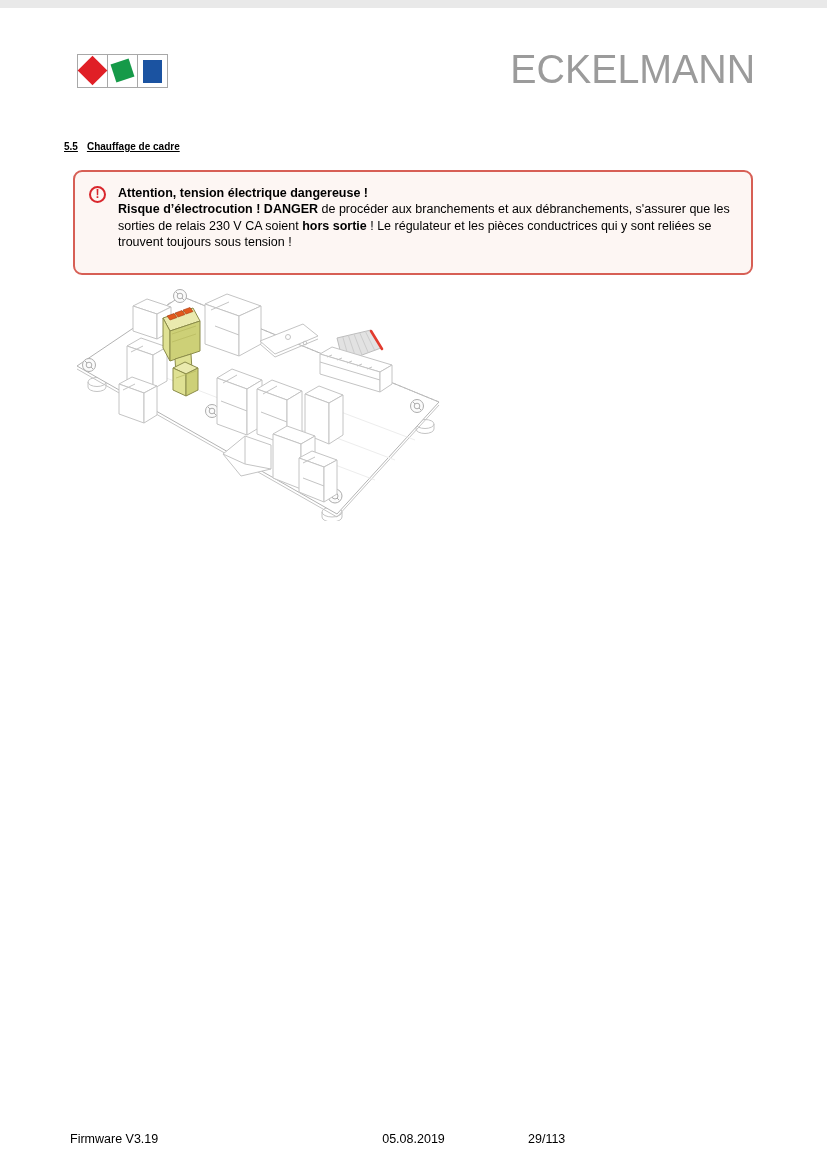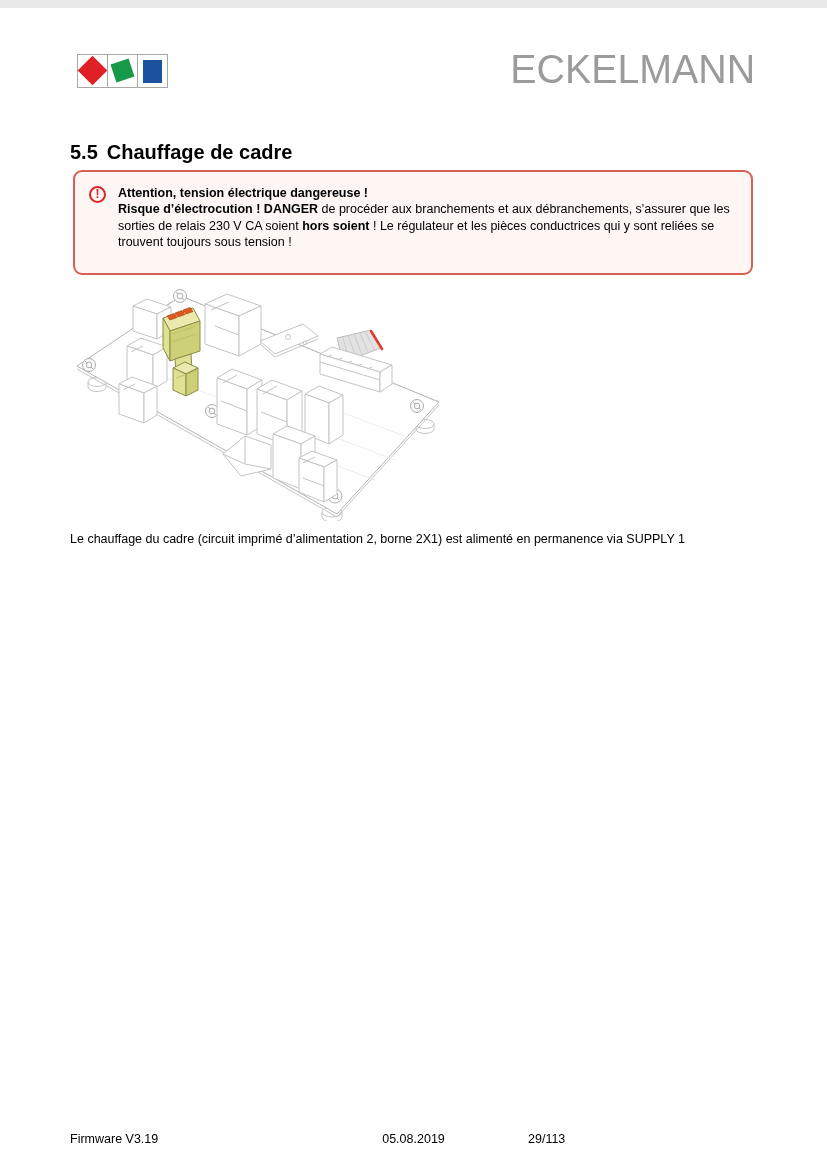--- a/index.html
+++ b/index.html
@@ -35,21 +35,21 @@
   .shape{position:absolute;}
   .shape-red{width:21px;height:21px;background:var(--logo-red);left:4px;top:5px;transform:rotate(45deg);}
   .shape-green{width:19px;height:19px;background:var(--logo-green);left:5px;top:6px;transform:rotate(-18deg);}
   .shape-blue{width:19px;height:23px;background:var(--logo-blue);left:5px;top:5px;}
   .brand{
     position:absolute;right:72px;top:41px;font-size:41px;line-height:1;
     color:var(--brand);letter-spacing:0px;transform:scaleX(.96);transform-origin:right top;
     font-weight:400;white-space:nowrap;
   }
   
-  .heading{position:absolute;left:70px;top:133px;font-size:20px;font-weight:bold;white-space:nowrap;}
+  .heading{position:absolute;left:64px;top:133px;font-size:10px;font-weight:bold;white-space:nowrap;text-decoration:underline;}
   .heading .num{margin-right:9px;}
   
   .warn-box{
     position:absolute;left:73px;top:162px;width:680px;height:105px;box-sizing:border-box;
     border:2px solid var(--warn-border);border-radius:9px;background:var(--warn-bg);
     display:flex;align-items:flex-start;
   }
   .warn-icon-col{width:27px;padding:14px 0 0 14px;flex:none;}
   .danger-icon{
     width:13px;height:13px;border:2px solid var(--warn-accent);border-radius:50%;
@@ -102,21 +102,21 @@
   <div class="heading">
     <span class="num">5.5</span><span>Chauffage de cadre</span>
   </div>
 
   <div class="warn-box">
     <div class="warn-icon-col">
       <div class="danger-icon">!</div>
     </div>
     <div class="warn-text">
       <div class="warn-subtitle">Attention, tension électrique dangereuse !</div>
-      <div class="warn-body"><span class="seg-bold">Risque d’électrocution ! DANGER</span><span> de procéder aux branchements et aux débranchements, s'assurer que les sorties de relais 230 V CA soient </span><span class="seg-bold">hors soient</span><span> ! Le régulateur et les pièces conductrices qui y sont reliées se trouvent toujours sous tension !</span></div>
+      <div class="warn-body"><span class="seg-bold">Risque d’électrocution ! DANGER</span><span> de procéder aux branchements et aux débranchements, s'assurer que les sorties de relais 230 V CA soient </span><span class="seg-bold">hors sortie</span><span> ! Le régulateur et les pièces conductrices qui y sont reliées se trouvent toujours sous tension !</span></div>
     </div>
   </div>
 
   <div class="figure">
     <svg width="368" height="235" viewBox="0 0 368 235">
 
       <g>
         <g class="wire">
             <ellipse cx="22" cy="96" rx="9" ry="4.5"></ellipse>
             <path d="M13,96 v5 a9,4.5 0 0 0 18,0 v-5"></path>
@@ -245,21 +245,20 @@
         <g>
           <path class="contact" d="M92,30 L99,27.5 L102,31.5 L95,34 Z"></path>
           <path class="contact" d="M100,27 L107,24.5 L110,28.5 L103,31 Z"></path>
           <path class="contact" d="M108,24 L115,21.5 L118,25.5 L111,28 Z"></path>
         </g>
       </g>
     </svg>
   </div>
 
   <div class="body-par">
-    <div><span>Le chauffage du cadre (circuit imprimé d’alimentation 2, borne 2X1) est alimenté en permanence via SUPPLY 1</span></div>
   </div>
 
   <div class="footer">
     <span class="f-left">Firmware V3.19</span>
     <span class="f-center">05.08.2019</span>
     <span class="f-right">29/113</span>
   </div>
 
 </div>
 

